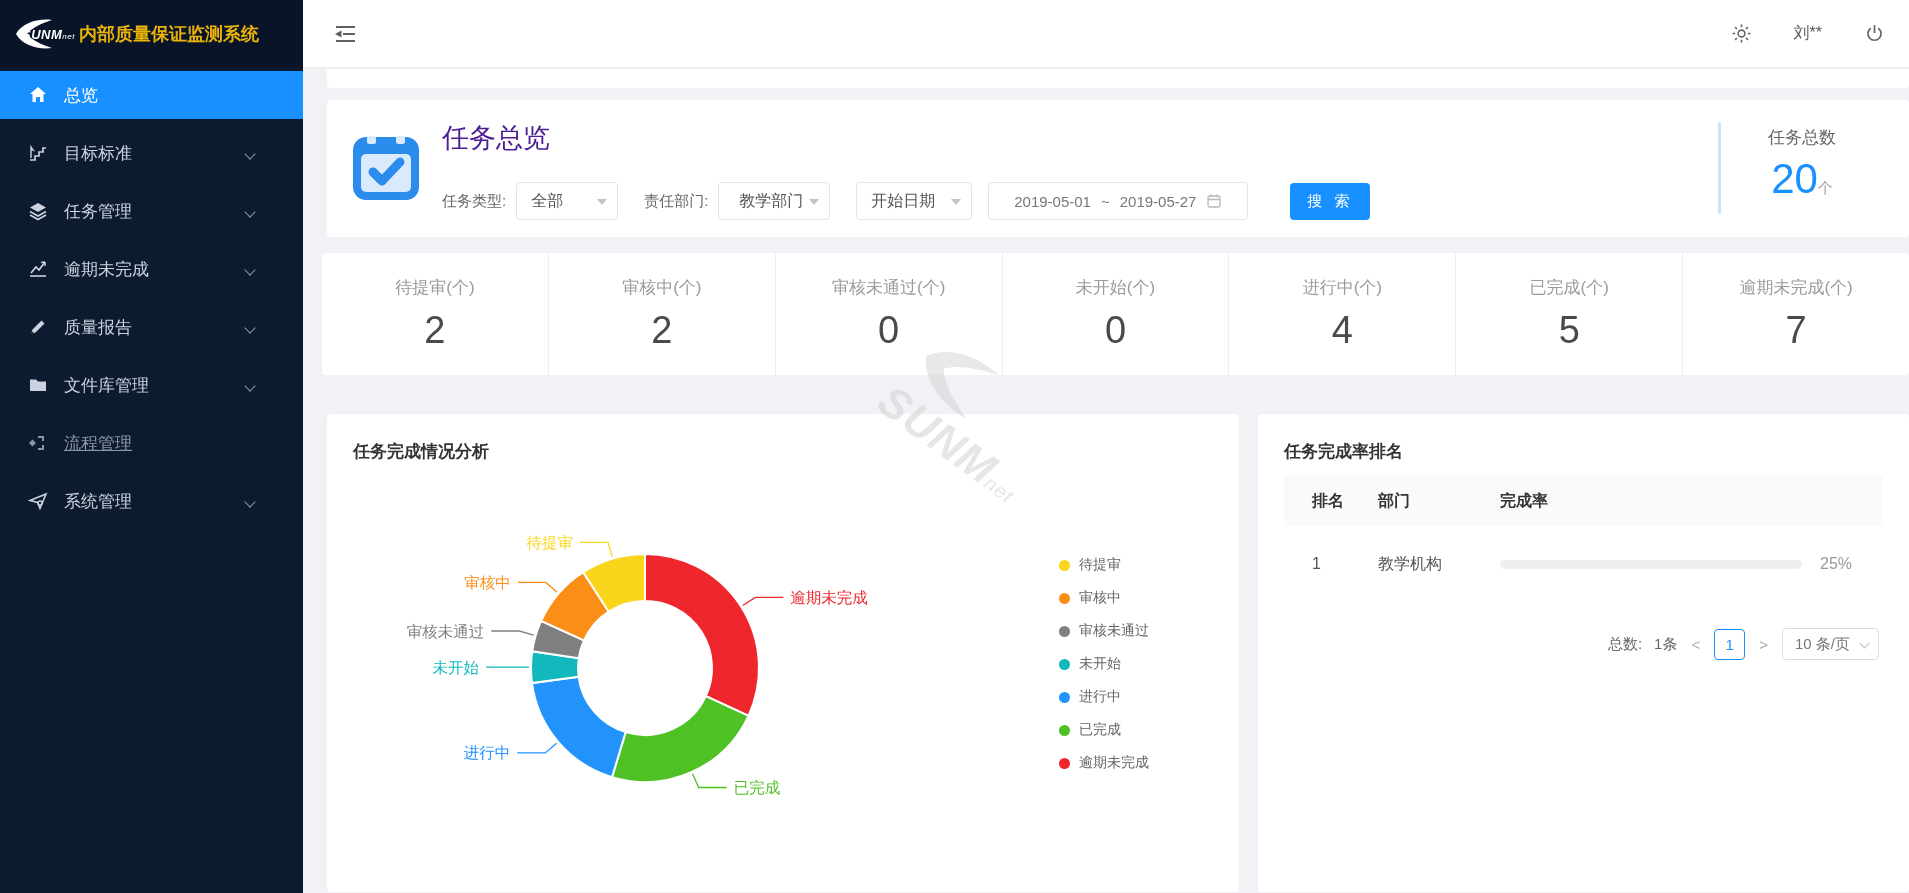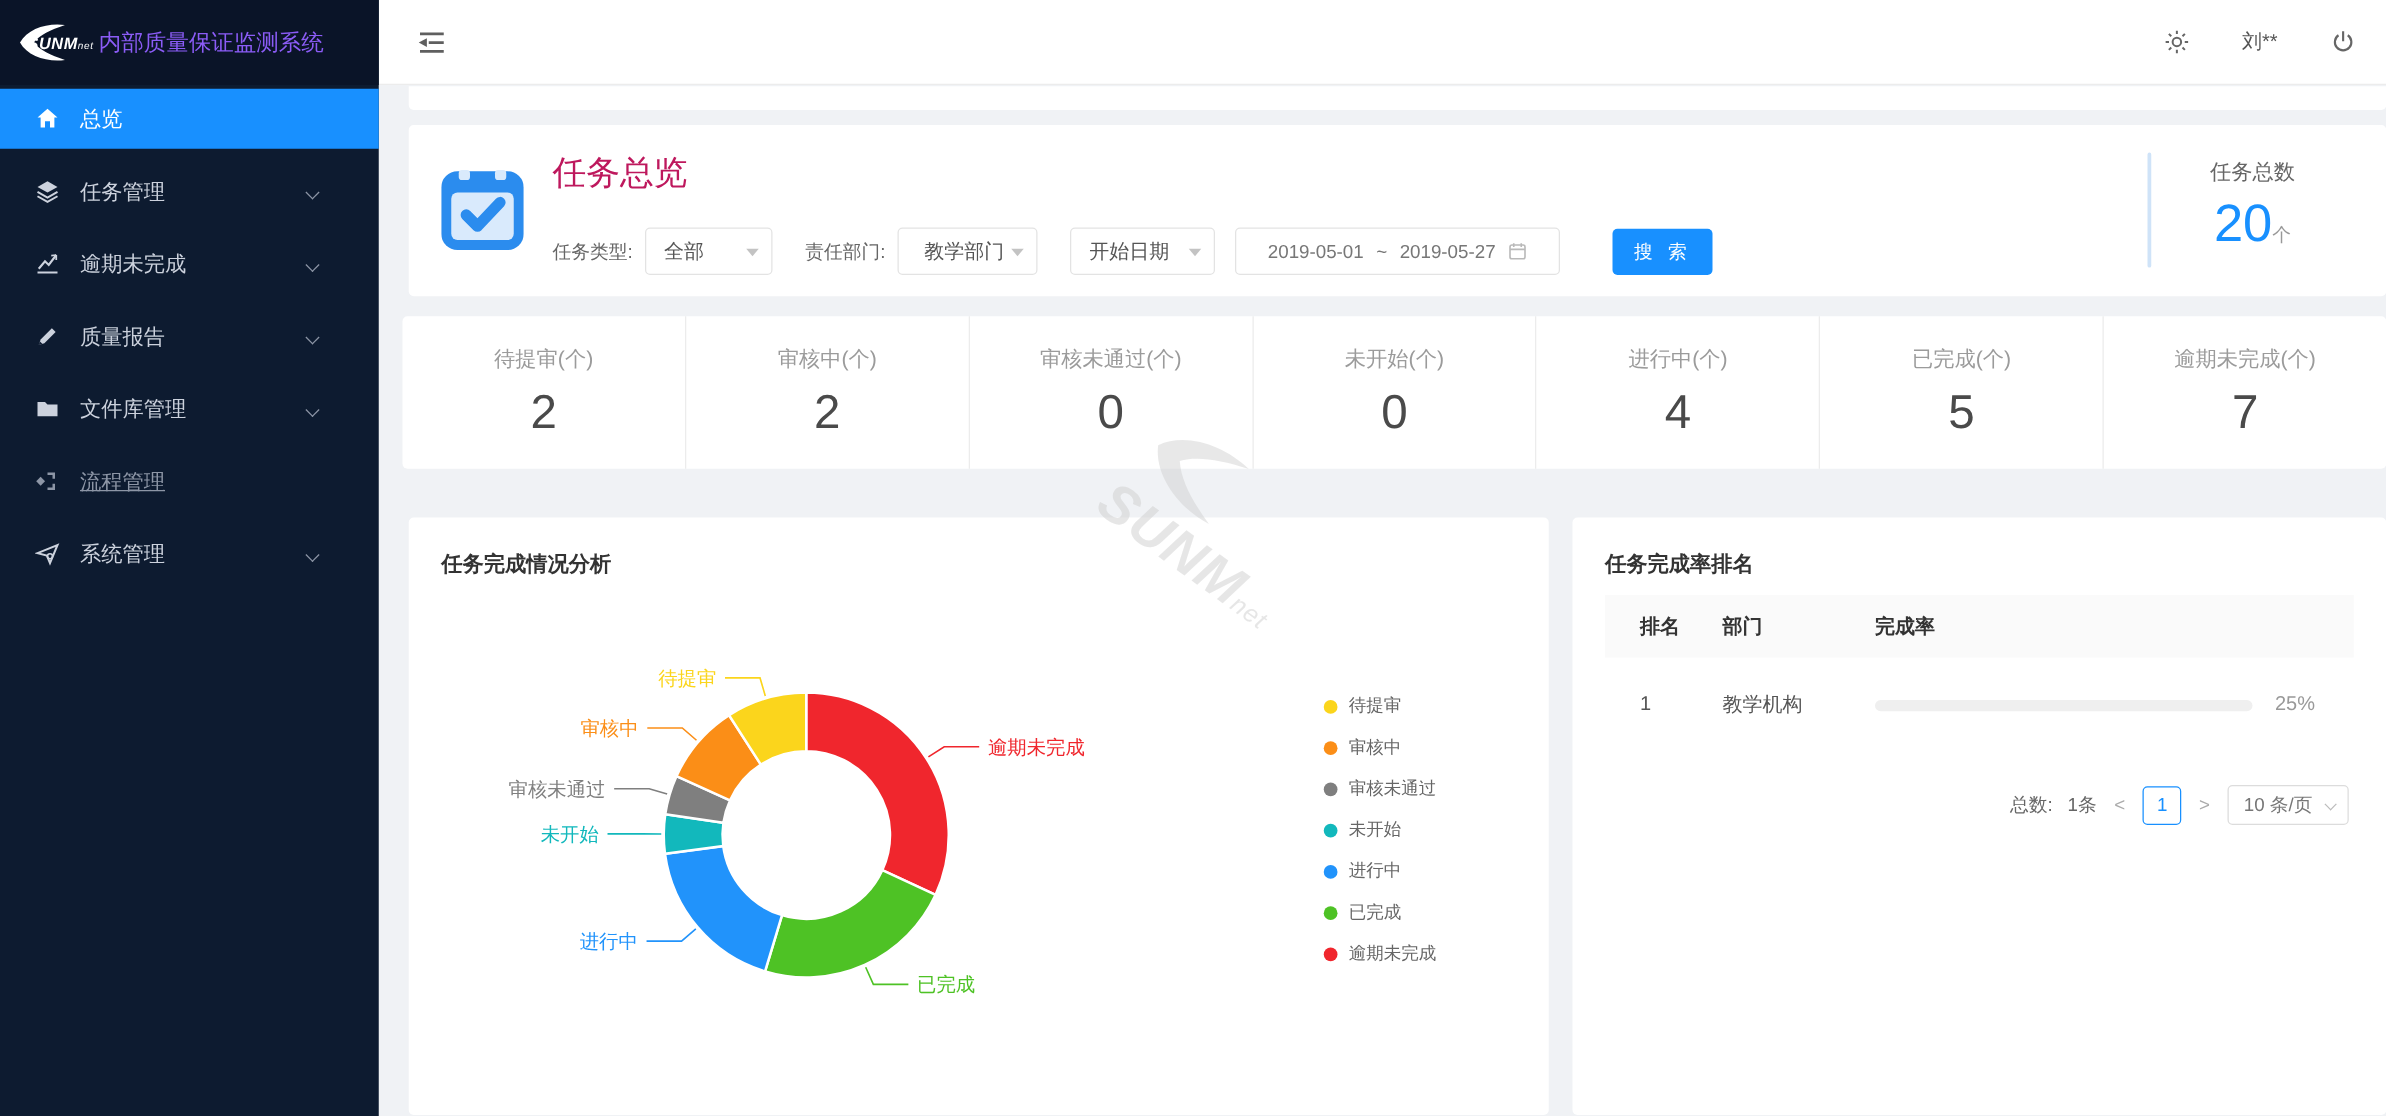--- a/index.html
+++ b/index.html
@@ -10,38 +10,38 @@
     font-family:"Liberation Sans","DejaVu Sans",sans-serif;
     color:#333;
   }
   
   .sidebar { position:absolute; left:0; top:0; width:303px; height:893px; background:#0d1b30; z-index:10; }
   .logo-bar { height:68px; background:#0a1428; display:flex; align-items:center; padding:0 12px; gap:9px; }
   .logo-mark { flex:0 0 auto; width:58px; height:34px; position:relative; }
   .logo-mark svg { position:absolute; left:0; top:0; }
   .logo-mark .logo-word { position:absolute; left:10px; top:10px; color:#fff; font-weight:bold; font-style:italic; font-size:13px; letter-spacing:.5px; }
   .logo-word small { font-size:8px; font-weight:normal; }
-  .app-title { color:#8b5cf6; font-size:18px; font-weight:normal; white-space:nowrap; }
+  .app-title { color:#eab308; font-size:18px; font-weight:bold; white-space:nowrap; }
   .menu { padding-top:3px; }
   .menu-item { position:relative; height:48px; margin-top:10px; display:flex; align-items:center; gap:15px; padding:0 0 0 27px; color:#ccd2dd; font-size:17px; cursor:pointer; }
   .menu-item .mi-icon { width:22px; height:22px; display:flex; align-items:center; justify-content:center; }
   .menu-item.active { background:#1890ff; color:#fff; margin-top:0; }
   .menu-item.dim { color:#8d96a6;text-decoration:underline; }
   .chev { position:absolute; right:49px; top:21px; width:8px; height:8px; border-right:1.6px solid #8d96a6; border-bottom:1.6px solid #8d96a6; transform:rotate(45deg); }
   
   .navbar { position:absolute; left:303px; top:0; right:0; height:68px; background:#fff; border-bottom:1px solid #ececec; display:flex; align-items:center; padding:0 24px 0 29px; z-index:5; }
   .nav-right { margin-left:auto; display:flex; align-items:center; gap:42px; }
   .username { font-size:16px; color:#555; }
   .icon-btn { cursor:pointer; display:flex; align-items:center; }
   
   .strip { position:absolute; left:327px; right:0; top:69px; height:19px; background:#fff; border-radius:0 0 4px 4px; }
   
   .header-card { position:absolute; left:327px; right:0; top:100px; height:137px; background:#fff; border-radius:4px; }
   .cal-icon { position:absolute; left:26px; top:34px; }
-  .hc-title { position:absolute; left:115px; top:20px; font-size:27px; color:#be185d; }
+  .hc-title { position:absolute; left:115px; top:20px; font-size:27px; color:#4c1d95; }
   .filter-row { position:absolute; left:115px; top:82px; display:flex; align-items:center; }
   .f-label { font-size:15px; color:#666; margin-right:10px; }
   .select-box { position:relative; height:38px; border:1px solid #e3e3e3; border-radius:4px; background:#fff; display:flex; align-items:center; padding:0 26px 0 14px; font-size:16px; color:#555; cursor:pointer; }
   .select-box .caret { position:absolute; right:10px; top:16px; width:0; height:0; border-left:5px solid transparent; border-right:5px solid transparent; border-top:6px solid #c3c3c3; }
   .w100 { width:102px; } .w112 { width:112px;justify-content:flex-end; } .w116 { width:116px; }
   .gap24 { width:26px; } .gap16 { width:16px; } .gap40 { width:42px; }
   .date-range { width:260px; height:38px; border:1px solid #e3e3e3; border-radius:4px; display:flex; align-items:center; justify-content:center; gap:10px; font-size:15px; color:#777; cursor:text; }
   .search-btn { width:80px; height:37px; background:#1890ff; color:#fff; border:none; border-radius:4px; font-size:15px; letter-spacing:4px; cursor:pointer; font-family:inherit; }
   .total-divider { position:absolute; right:188px; top:22px; width:3px; height:92px; background:#cfe3f8; border-radius:2px; }
   .total-block { position:absolute; right:34px; top:26px; width:146px; text-align:center; }
@@ -95,20 +95,30 @@
     <div class="app-title">内部质量保证监测系统</div>
   </div>
   <div class="menu">
     <div class="menu-item active">
       <span class="mi-icon">
         <svg width="20" height="20" viewBox="0 0 20 20">
             <path d="M10,2 L18,9 L15.5,9 L15.5,17 L12,17 L12,12 L8,12 L8,17 L4.5,17 L4.5,9 L2,9 Z" fill="#ffffff"></path>
           </svg>
       </span>
       <span>总览</span>
+    </div>
+    <div class="menu-item">
+      <span class="mi-icon">
+        <svg width="20" height="20" viewBox="0 0 20 20">
+            <path d="M2,17 L7,17 L7,13 L11,13 L11,9 L15,9 L15,5 L18,5" fill="none" stroke="#ccd2dd" stroke-width="1.7"></path>
+            <path d="M3,15 L3,4 L5,7 L3,6" fill="none" stroke="#ccd2dd" stroke-width="1.4"></path>
+          </svg>
+      </span>
+      <span>目标标准</span>
+      <span class="chev"></span>
     </div>
     <div class="menu-item">
       <span class="mi-icon">
         <svg width="20" height="20" viewBox="0 0 20 20">
             <path d="M10,2 L18,6.5 L10,11 L2,6.5 Z" fill="#ccd2dd"></path>
             <path d="M2,10.5 L10,15 L18,10.5" fill="none" stroke="#ccd2dd" stroke-width="1.6"></path>
             <path d="M2,14 L10,18.5 L18,14" fill="none" stroke="#ccd2dd" stroke-width="1.6"></path>
           </svg>
       </span>
       <span>任务管理</span>

